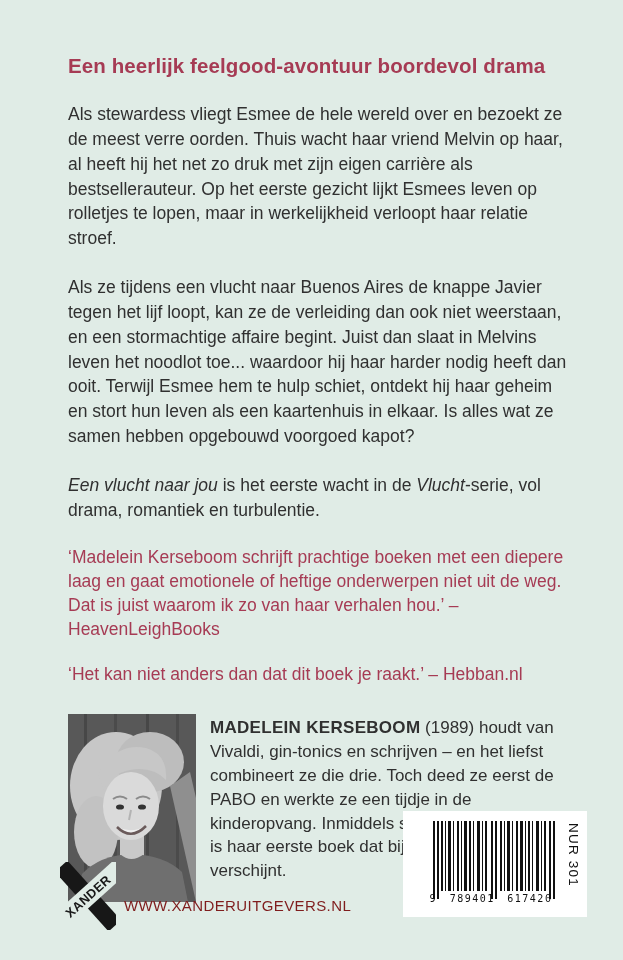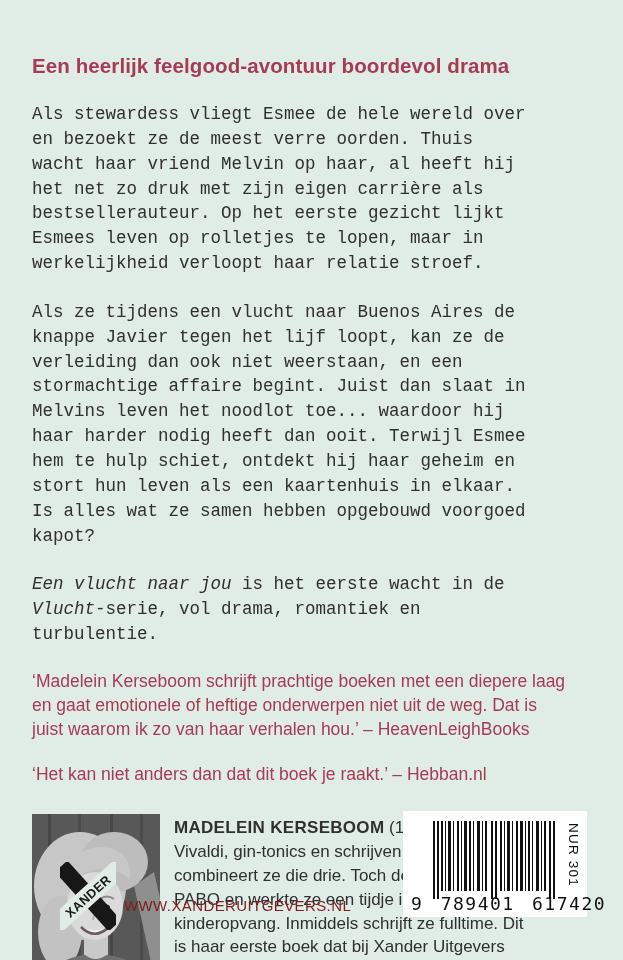--- a/index.html
+++ b/index.html
@@ -7,36 +7,35 @@
     width:623px;height:960px;
     font-family:"Liberation Sans","DejaVu Sans",sans-serif;
     -webkit-font-smoothing:antialiased;
   }
   .cover{
     position:relative;
     width:623px;height:960px;
     background:#e0ece6;
     overflow:hidden;
     box-sizing:border-box;
-    padding:54px 55px 0 32px;
+    padding:54px 55px 0 68px;
   }
   .tagline{
     font-size:20.5px;
     font-weight:700;
     color:#a63b54;
     margin:0 0 24px 0;
     letter-spacing:0.1px;
   }
   p.body{
     font-size:17.5px;
     line-height:1.42;
     color:#303030;
     margin:0 0 24px 0;
     max-width:502px;
-    font-family:Liberation Mono, monospace;
   }
   p.series{max-width:520px;margin-bottom:22px;}
   p.quote{
     font-size:17.5px;
     line-height:1.38;
     color:#a63b54;
     margin:0 0 21px 0;
     max-width:540px;
   }
   .author-section{
@@ -81,25 +80,26 @@
   }
   .barcode-bars{
     position:absolute;
     left:30px;top:10px;
   }
   .isbn-digits{
     position:absolute;
     left:8px;top:82px;
     width:160px;
     font-family:"DejaVu Sans Mono","Liberation Mono",monospace;
-    font-size:18px;
+    font-size:10px;
     letter-spacing:1.5px;
     word-spacing:5px;
     color:#111;
     white-space:nowrap;
+    text-align:center;
   }
   .nur-code{
     position:absolute;
     right:6px;top:12px;
     writing-mode:vertical-rl;
     font-size:13.5px;
     letter-spacing:1.2px;
     color:#111;
   }
 </style>

